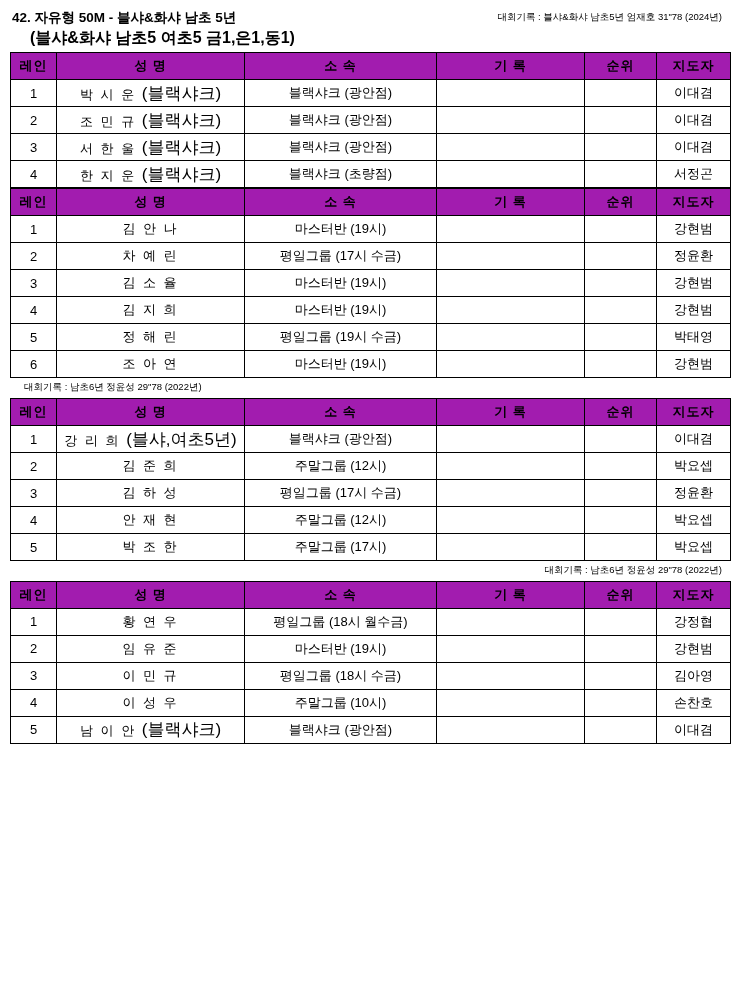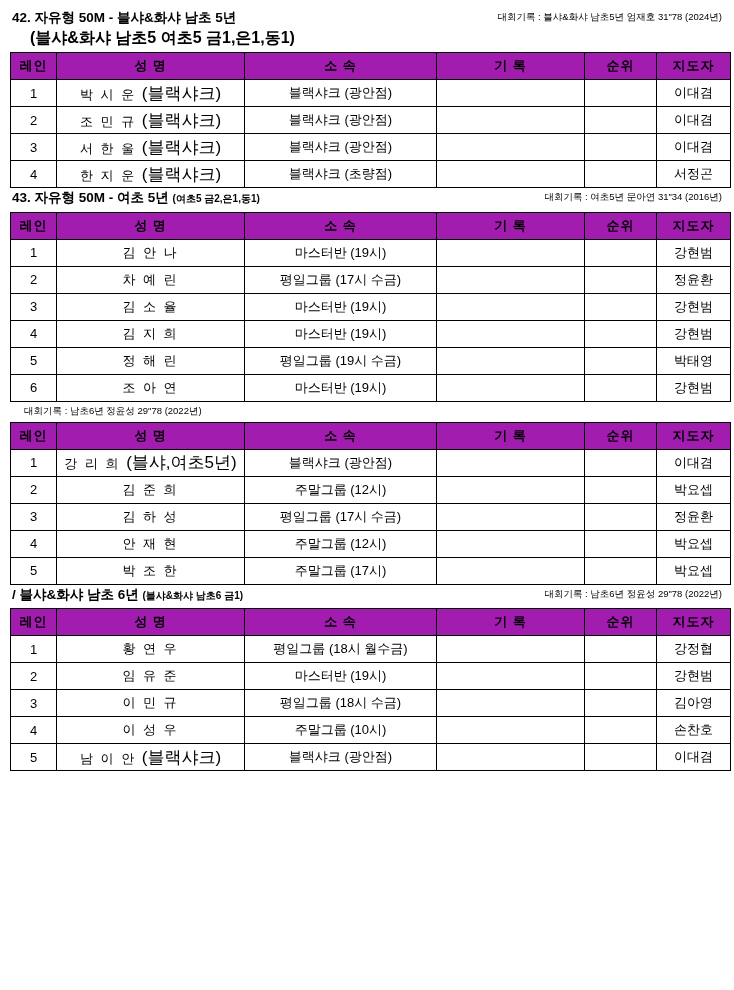--- a/index.html
+++ b/index.html
@@ -160,26 +160,95 @@
               <td class="cell-name"><span>한 지 운</span> <span class="paren">(블랙샤크)</span></td>
               <td class="cell-team">블랙샤크 (초량점)</td>
               <td></td>
               <td></td>
               <td class="cell-coach">서정곤</td>
             </tr>
           </tbody>
         </table>
       </div>
       <div class="event">
+        <table class="roster">
+          <colgroup>
+            <col class="c-lane">
+            <col class="c-name">
+            <col class="c-team">
+            <col class="c-record">
+            <col class="c-rank">
+            <col class="c-coach">
+          </colgroup>
+          <thead>
+            <tr>
+              <th>레인</th>
+              <th class="head-name">성  명</th>
+              <th class="head-team">소  속</th>
+              <th class="head-record">기  록</th>
+              <th>순위</th>
+              <th>지도자</th>
+            </tr>
+          </thead>
+          <tbody>
+            <tr>
+              <td>1</td>
+              <td class="cell-name"><span>김 안 나</span></td>
+              <td class="cell-team">마스터반 (19시)</td>
+              <td></td>
+              <td></td>
+              <td class="cell-coach">강현범</td>
+            </tr>
+            <tr>
+              <td>2</td>
+              <td class="cell-name"><span>차 예 린</span></td>
+              <td class="cell-team">평일그룹 (17시 수금)</td>
+              <td></td>
+              <td></td>
+              <td class="cell-coach">정윤환</td>
+            </tr>
+            <tr>
+              <td>3</td>
+              <td class="cell-name"><span>김 소 율</span></td>
+              <td class="cell-team">마스터반 (19시)</td>
+              <td></td>
+              <td></td>
+              <td class="cell-coach">강현범</td>
+            </tr>
+            <tr>
+              <td>4</td>
+              <td class="cell-name"><span>김 지 희</span></td>
+              <td class="cell-team">마스터반 (19시)</td>
+              <td></td>
+              <td></td>
+              <td class="cell-coach">강현범</td>
+            </tr>
+            <tr>
+              <td>5</td>
+              <td class="cell-name"><span>정 해 린</span></td>
+              <td class="cell-team">평일그룹 (19시 수금)</td>
+              <td></td>
+              <td></td>
+              <td class="cell-coach">박태영</td>
+            </tr>
+            <tr>
+              <td>6</td>
+              <td class="cell-name"><span>조 아 연</span></td>
+              <td class="cell-team">마스터반 (19시)</td>
+              <td></td>
+              <td></td>
+              <td class="cell-coach">강현범</td>
+            </tr>
+          </tbody>
+        </table>
+      </div>
+      <div class="event">
         <div class="event-head">
-          <div class="titles">
-            <div class="title-line"><span>43. 자유형 50M - 여초 5년</span> <span class="sub">(여초5 금2,은1,동1)</span></div>
-          </div>
           <div class="records">
-            <div class="record-line">대회기록 : 여초5년 문아연 31"34 (2016년)</div>
+            <div class="record-line">대회기록 : 남초6년 정윤성 29"78 (2022년)</div>
           </div>
         </div>
         <table class="roster">
           <colgroup>
             <col class="c-lane">
             <col class="c-name">
             <col class="c-team">
             <col class="c-record">
             <col class="c-rank">
             <col class="c-coach">
@@ -190,71 +259,65 @@
               <th class="head-name">성  명</th>
               <th class="head-team">소  속</th>
               <th class="head-record">기  록</th>
               <th>순위</th>
               <th>지도자</th>
             </tr>
           </thead>
           <tbody>
             <tr>
               <td>1</td>
-              <td class="cell-name"><span>김 안 나</span></td>
-              <td class="cell-team">마스터반 (19시)</td>
-              <td></td>
-              <td></td>
-              <td class="cell-coach">강현범</td>
+              <td class="cell-name"><span>강 리 희</span> <span class="paren">(블샤,여초5년)</span></td>
+              <td class="cell-team">블랙샤크 (광안점)</td>
+              <td></td>
+              <td></td>
+              <td class="cell-coach">이대겸</td>
             </tr>
             <tr>
               <td>2</td>
-              <td class="cell-name"><span>차 예 린</span></td>
+              <td class="cell-name"><span>김 준 희</span></td>
+              <td class="cell-team">주말그룹 (12시)</td>
+              <td></td>
+              <td></td>
+              <td class="cell-coach">박요셉</td>
+            </tr>
+            <tr>
+              <td>3</td>
+              <td class="cell-name"><span>김 하 성</span></td>
               <td class="cell-team">평일그룹 (17시 수금)</td>
               <td></td>
               <td></td>
               <td class="cell-coach">정윤환</td>
             </tr>
             <tr>
-              <td>3</td>
-              <td class="cell-name"><span>김 소 율</span></td>
-              <td class="cell-team">마스터반 (19시)</td>
-              <td></td>
-              <td></td>
-              <td class="cell-coach">강현범</td>
-            </tr>
-            <tr>
               <td>4</td>
-              <td class="cell-name"><span>김 지 희</span></td>
-              <td class="cell-team">마스터반 (19시)</td>
-              <td></td>
-              <td></td>
-              <td class="cell-coach">강현범</td>
+              <td class="cell-name"><span>안 재 현</span></td>
+              <td class="cell-team">주말그룹 (12시)</td>
+              <td></td>
+              <td></td>
+              <td class="cell-coach">박요셉</td>
             </tr>
             <tr>
               <td>5</td>
-              <td class="cell-name"><span>정 해 린</span></td>
-              <td class="cell-team">평일그룹 (19시 수금)</td>
-              <td></td>
-              <td></td>
-              <td class="cell-coach">박태영</td>
-            </tr>
-            <tr>
-              <td>6</td>
-              <td class="cell-name"><span>조 아 연</span></td>
-              <td class="cell-team">마스터반 (19시)</td>
-              <td></td>
-              <td></td>
-              <td class="cell-coach">강현범</td>
+              <td class="cell-name"><span>박 조 한</span></td>
+              <td class="cell-team">주말그룹 (17시)</td>
+              <td></td>
+              <td></td>
+              <td class="cell-coach">박요셉</td>
             </tr>
           </tbody>
         </table>
       </div>
       <div class="event">
         <div class="event-head">
+          <div class="titles">
+          </div>
           <div class="records">
             <div class="record-line">대회기록 : 남초6년 정윤성 29"78 (2022년)</div>
           </div>
         </div>
         <table class="roster">
           <colgroup>
             <col class="c-lane">
             <col class="c-name">
             <col class="c-team">
             <col class="c-record">
@@ -267,92 +330,20 @@
               <th class="head-name">성  명</th>
               <th class="head-team">소  속</th>
               <th class="head-record">기  록</th>
               <th>순위</th>
               <th>지도자</th>
             </tr>
           </thead>
           <tbody>
             <tr>
               <td>1</td>
-              <td class="cell-name"><span>강 리 희</span> <span class="paren">(블샤,여초5년)</span></td>
-              <td class="cell-team">블랙샤크 (광안점)</td>
-              <td></td>
-              <td></td>
-              <td class="cell-coach">이대겸</td>
-            </tr>
-            <tr>
-              <td>2</td>
-              <td class="cell-name"><span>김 준 희</span></td>
-              <td class="cell-team">주말그룹 (12시)</td>
-              <td></td>
-              <td></td>
-              <td class="cell-coach">박요셉</td>
-            </tr>
-            <tr>
-              <td>3</td>
-              <td class="cell-name"><span>김 하 성</span></td>
-              <td class="cell-team">평일그룹 (17시 수금)</td>
-              <td></td>
-              <td></td>
-              <td class="cell-coach">정윤환</td>
-            </tr>
-            <tr>
-              <td>4</td>
-              <td class="cell-name"><span>안 재 현</span></td>
-              <td class="cell-team">주말그룹 (12시)</td>
-              <td></td>
-              <td></td>
-              <td class="cell-coach">박요셉</td>
-            </tr>
-            <tr>
-              <td>5</td>
-              <td class="cell-name"><span>박 조 한</span></td>
-              <td class="cell-team">주말그룹 (17시)</td>
-              <td></td>
-              <td></td>
-              <td class="cell-coach">박요셉</td>
-            </tr>
-          </tbody>
-        </table>
-      </div>
-      <div class="event">
-        <div class="event-head">
-          <div class="titles">
-            <div class="title-line"><span>/  블샤&amp;화샤 남초 6년</span> <span class="sub">(블샤&amp;화샤 남초6 금1)</span></div>
-          </div>
-          <div class="records">
-            <div class="record-line">대회기록 : 남초6년 정윤성 29"78 (2022년)</div>
-          </div>
-        </div>
-        <table class="roster">
-          <colgroup>
-            <col class="c-lane">
-            <col class="c-name">
-            <col class="c-team">
-            <col class="c-record">
-            <col class="c-rank">
-            <col class="c-coach">
-          </colgroup>
-          <thead>
-            <tr>
-              <th>레인</th>
-              <th class="head-name">성  명</th>
-              <th class="head-team">소  속</th>
-              <th class="head-record">기  록</th>
-              <th>순위</th>
-              <th>지도자</th>
-            </tr>
-          </thead>
-          <tbody>
-            <tr>
-              <td>1</td>
               <td class="cell-name"><span>황 연 우</span></td>
               <td class="cell-team">평일그룹 (18시 월수금)</td>
               <td></td>
               <td></td>
               <td class="cell-coach">강정협</td>
             </tr>
             <tr>
               <td>2</td>
               <td class="cell-name"><span>임 유 준</span></td>
               <td class="cell-team">마스터반 (19시)</td>

